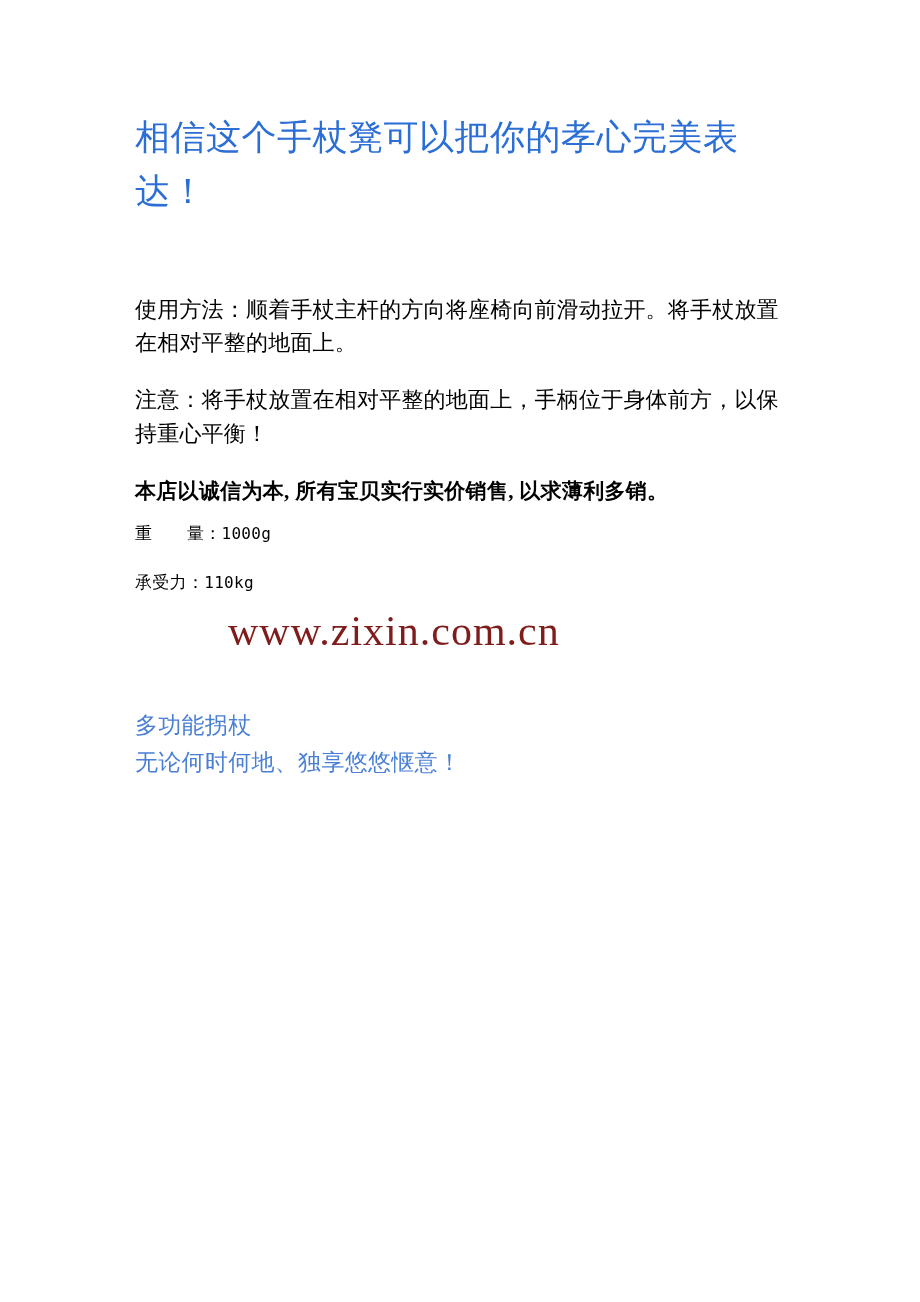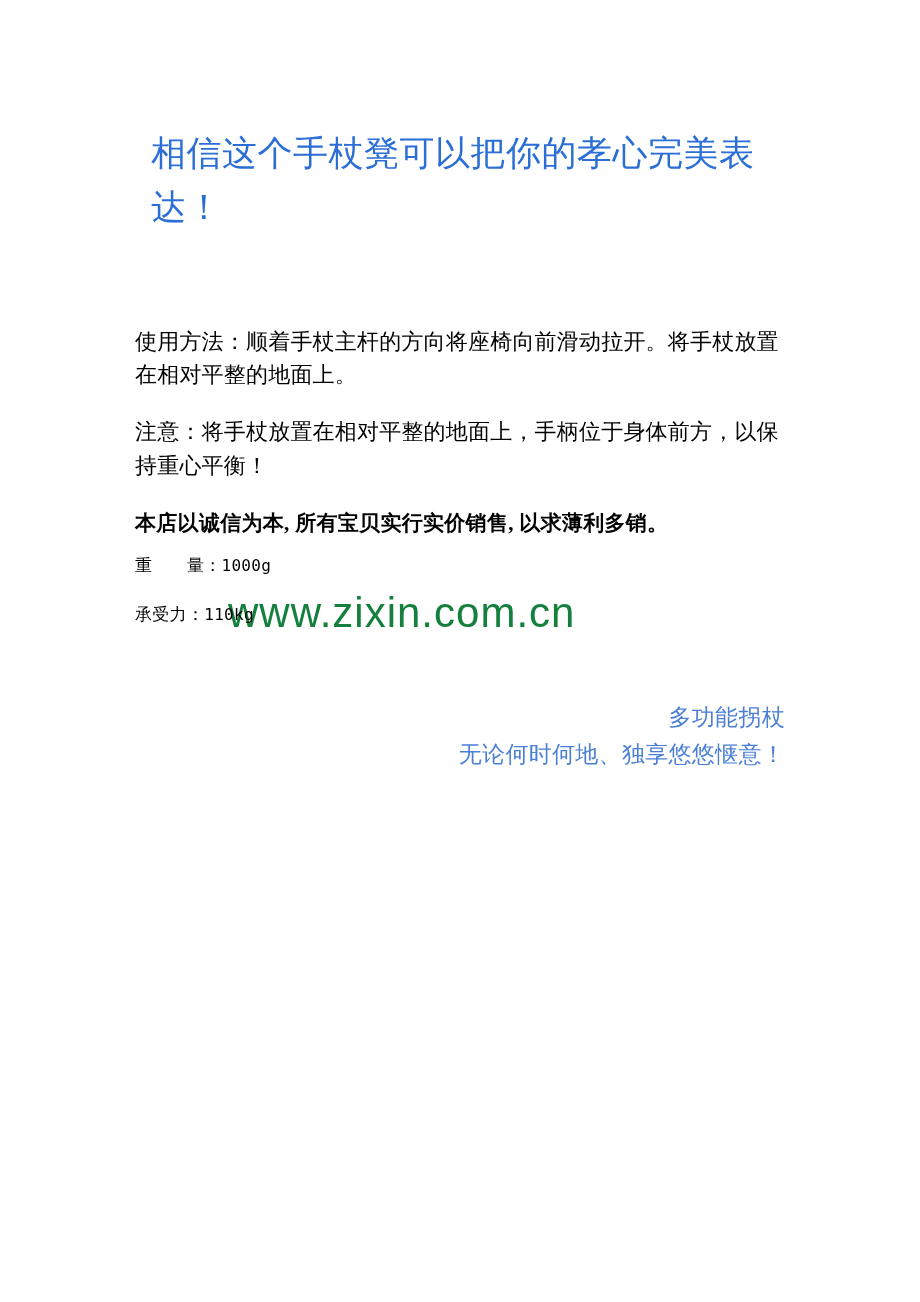--- a/index.html
+++ b/index.html
@@ -22,21 +22,21 @@
     box-sizing: border-box;
     padding: 110px 135px 0 135px;
   }
   .doc-title {
     font-family: "Liberation Sans", "DejaVu Sans", sans-serif;
     color: #2b6fd6;
     font-size: 35px;
     font-weight: 400;
     line-height: 1.55;
     letter-spacing: 0.5px;
-    margin: 16px;
+    margin: 0;
     width: 660px;
   }
   .spacer-lg { height: 74px; }
   .para {
     font-size: 22px;
     line-height: 1.52;
     margin: 0 0 24px 0;
     width: 660px;
     letter-spacing: 0.2px;
   }
@@ -54,37 +54,36 @@
     line-height: 1.3;
     margin: 0 0 26px 0;
     letter-spacing: 0.3px;
   }
   .spec.gap-top { margin-top: 44px; }
   .spec .mono {
     font-family: "DejaVu Sans Mono", "Liberation Mono", monospace;
     font-size: 16px;
   }
   .footer-block {
-    margin-top: 74px;
-    text-align: right;
+    margin-top: 114px;
   }
   .footer-line {
     font-size: 23px;
     color: #4a7fd4;
     line-height: 1.6;
     margin: 0;
     letter-spacing: 0.3px;
   }
   .watermark {
     position: absolute;
     left: 228px;
-    top: 589px;
-    font-family: Liberation Sans, sans-serif;
+    top: 607px;
+    font-family: Liberation Serif, serif;
     font-size: 42px;
-    color: #15803d;
+    color: #7f1d1d;
     letter-spacing: 1px;
     white-space: nowrap;
     pointer-events: none;
     z-index: 5;
   }
   .content { position: relative; z-index: 10; }
 </style>
 </head>
 <body>
 

